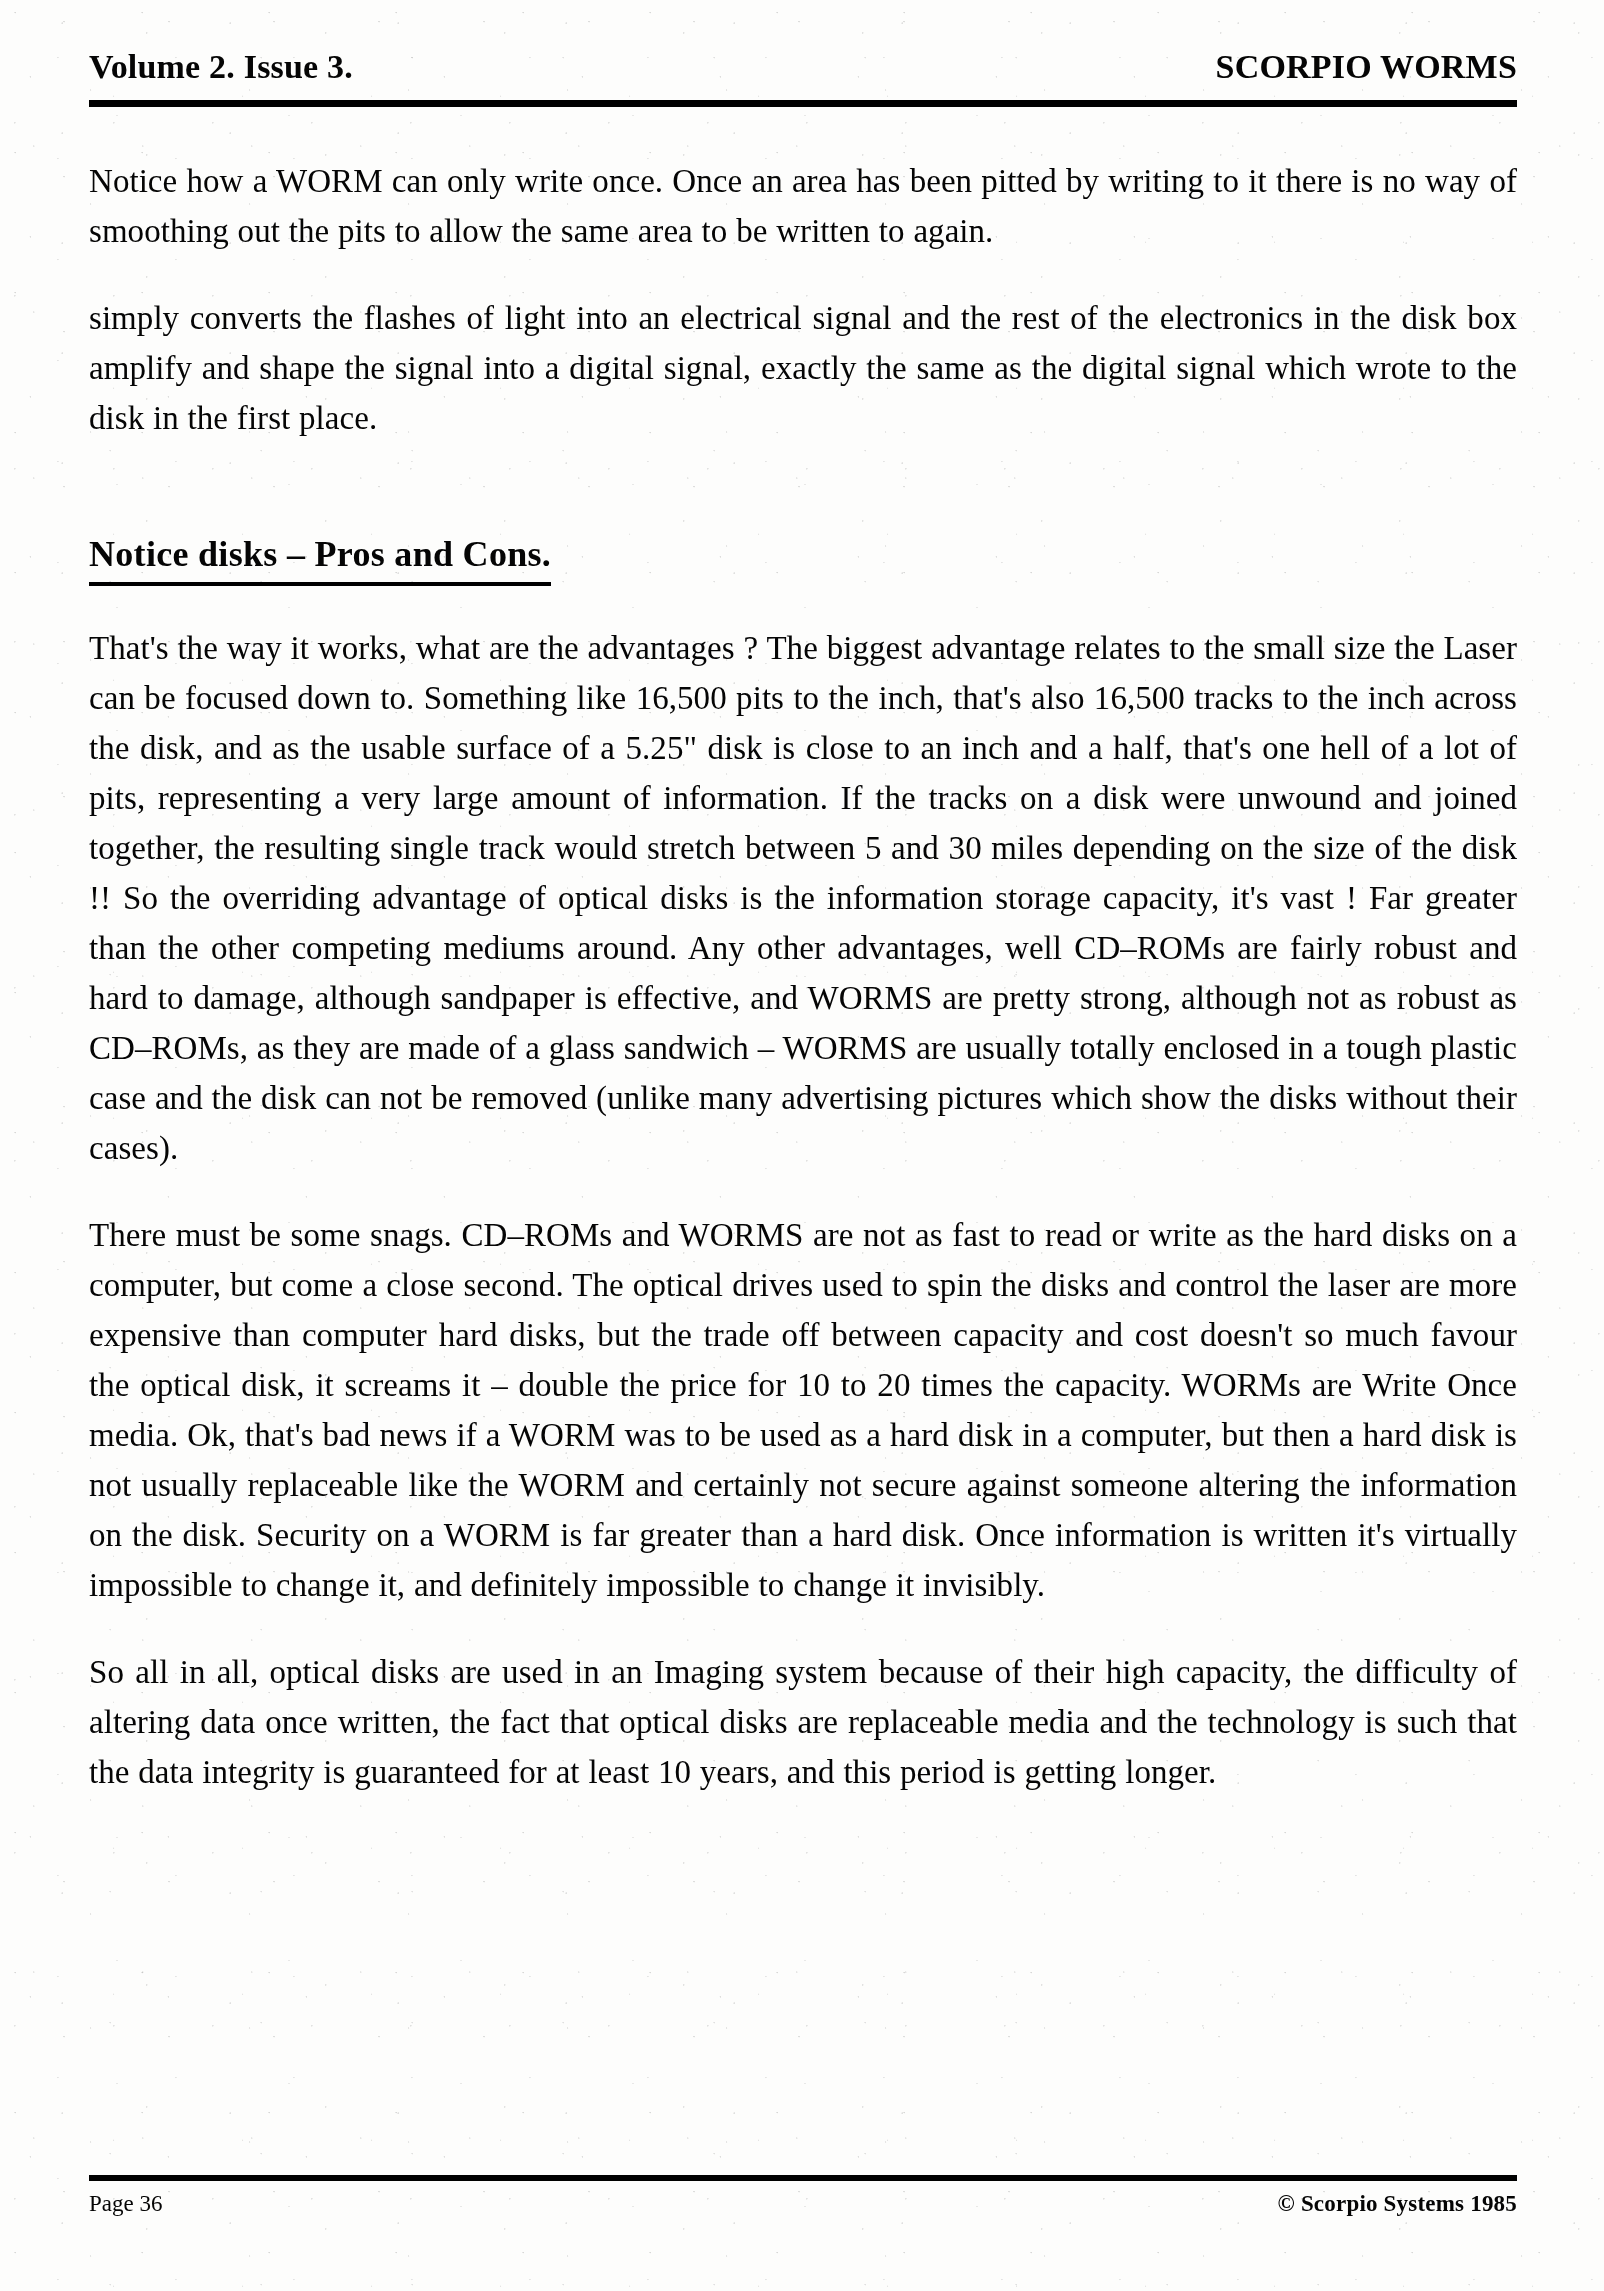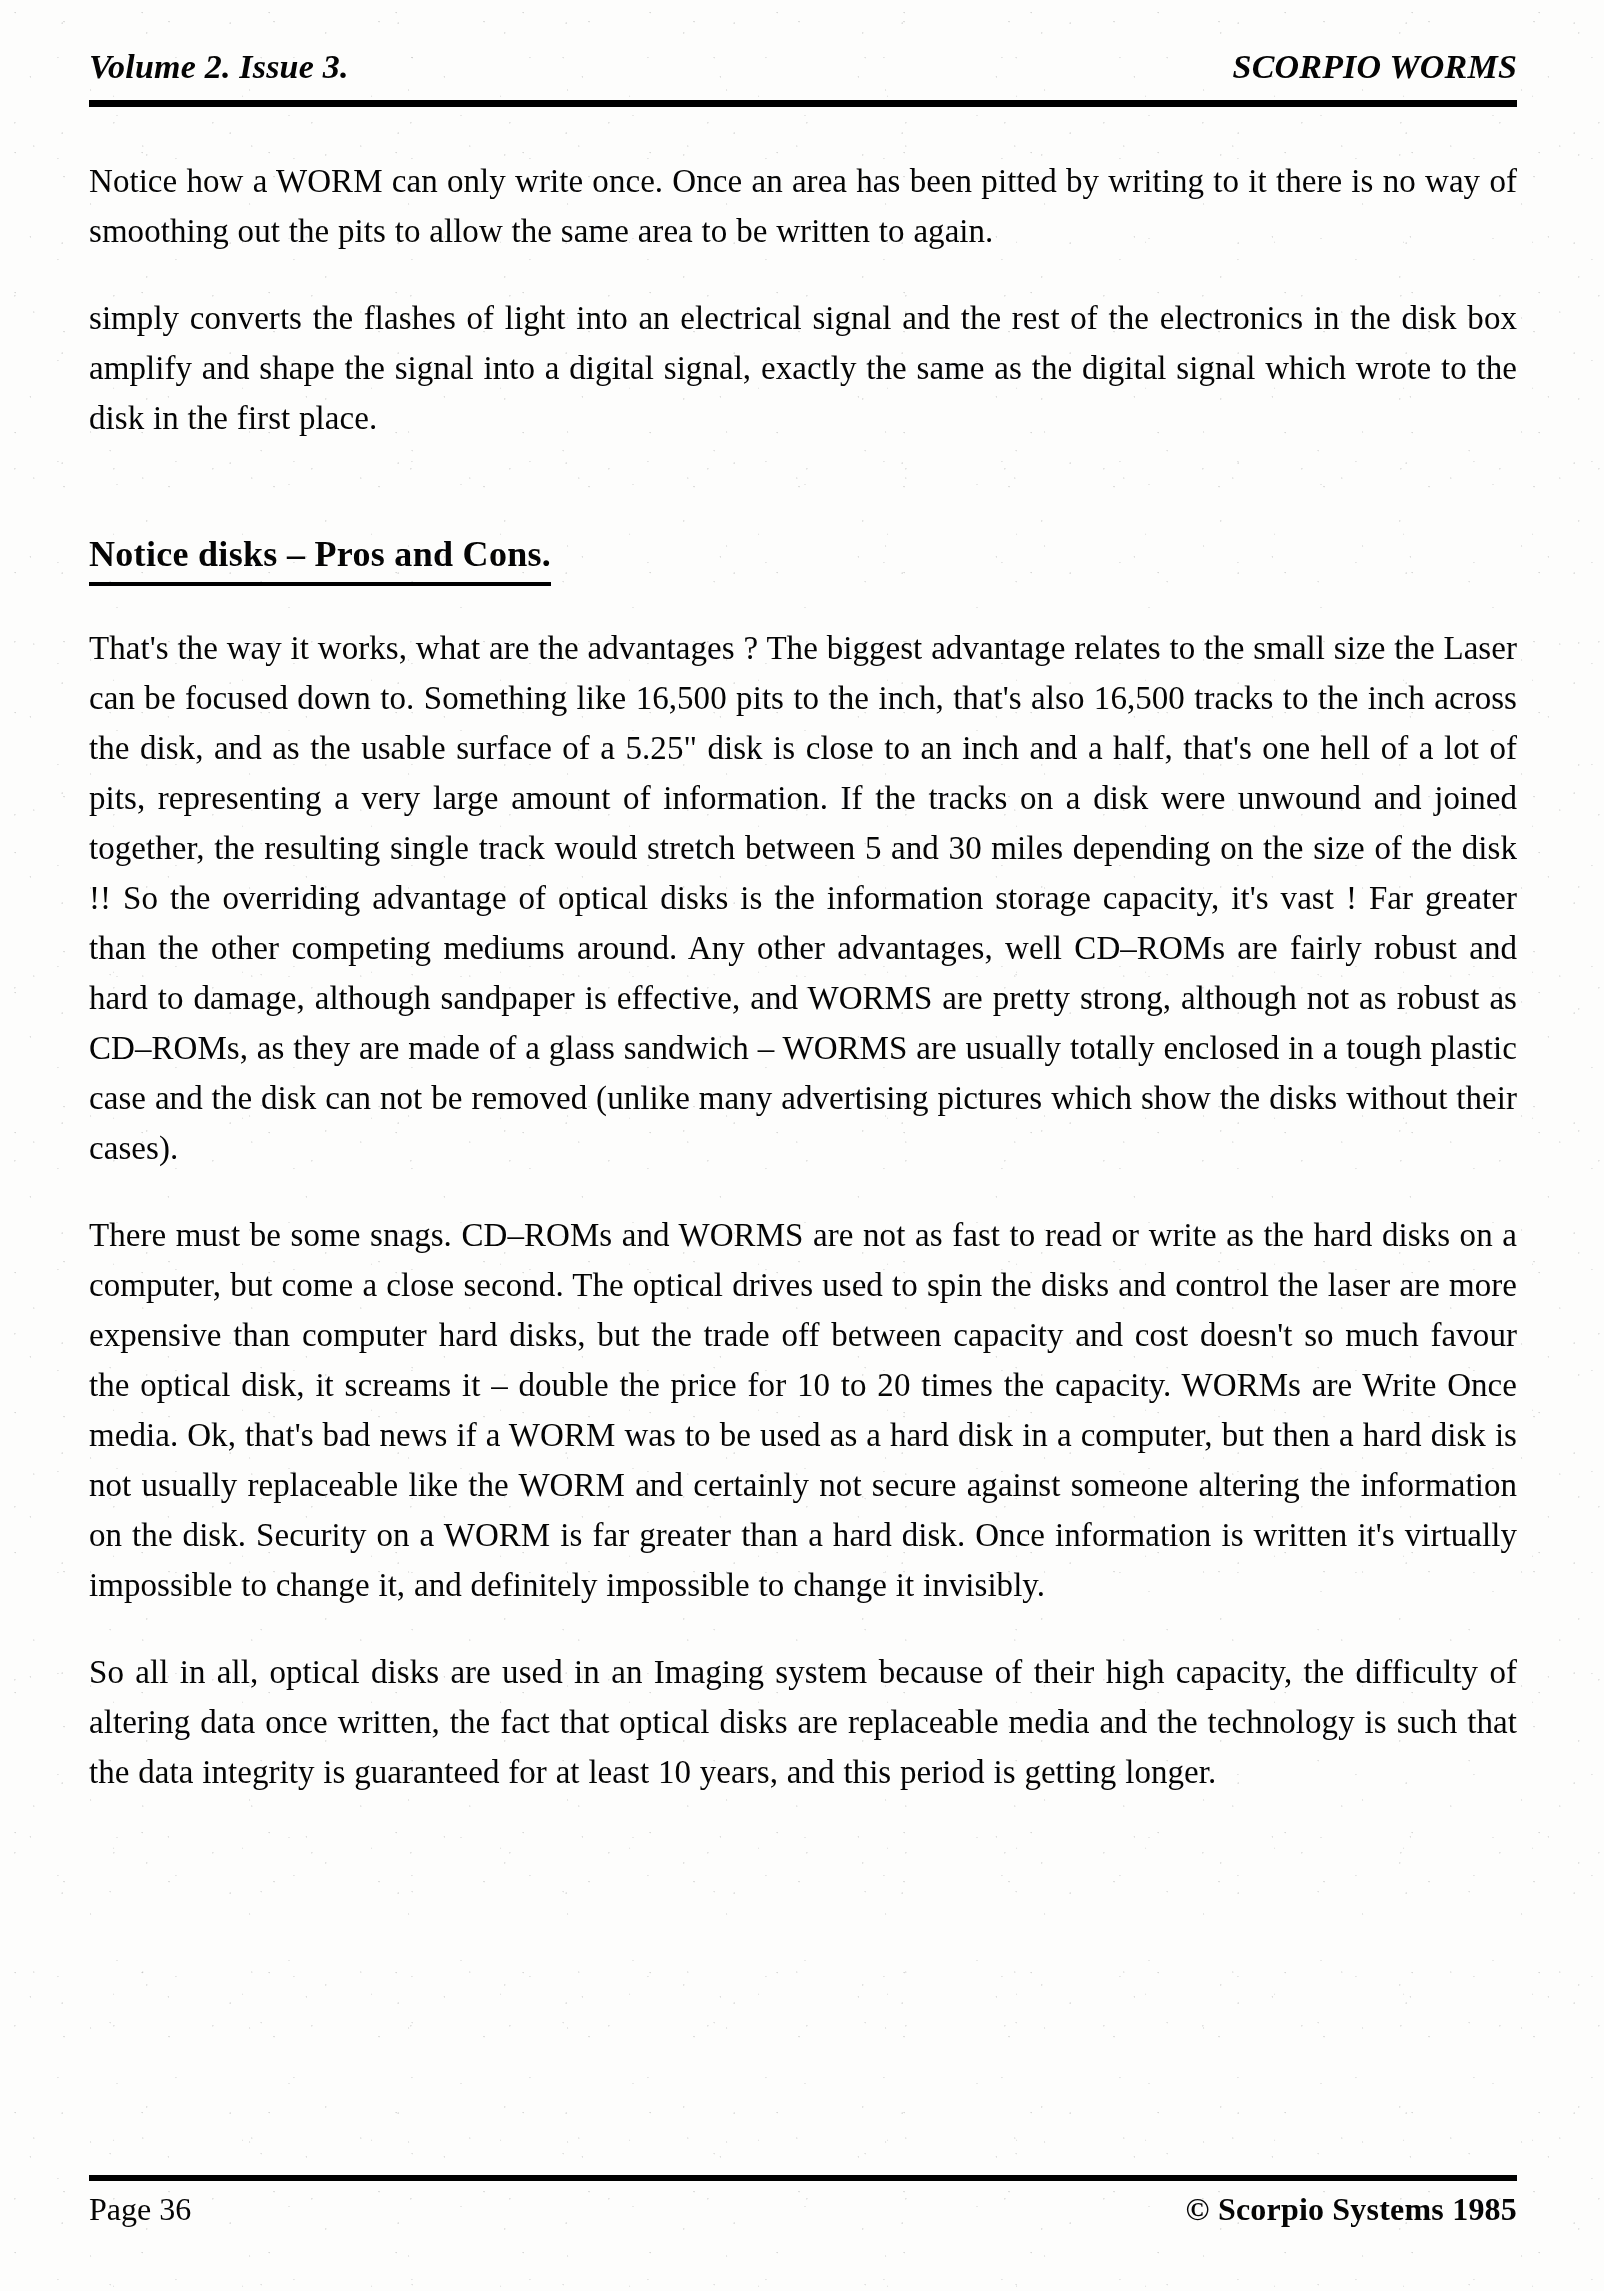--- a/index.html
+++ b/index.html
@@ -47,21 +47,20 @@
     position: absolute;
     left: 89px;
     top: 48px;
     width: 1428px;
     display: flex;
     justify-content: space-between;
     align-items: flex-end;
     font-weight: bold;
     font-size: 34px;
     letter-spacing: 0.2px;
-    font-style: italic;
   }
   .header-rule {
     position: absolute;
     left: 89px;
     top: 100px;
     width: 1428px;
     height: 6.5px;
     background: #000;
   }
 
@@ -105,21 +104,21 @@
     background: #000;
   }
   .footer {
     position: absolute;
     left: 89px;
     top: 2191px;
     width: 1428px;
     display: flex;
     justify-content: space-between;
     align-items: center;
-    font-size: 32px;
+    font-size: 23px;
   }
   .footer-left { font-weight: normal; }
   .footer-right { font-weight: bold; letter-spacing: 0.2px; }
 </style>
 </head>
 <body>
 
 <div class="page">
 
   <div class="speckle"></div>

